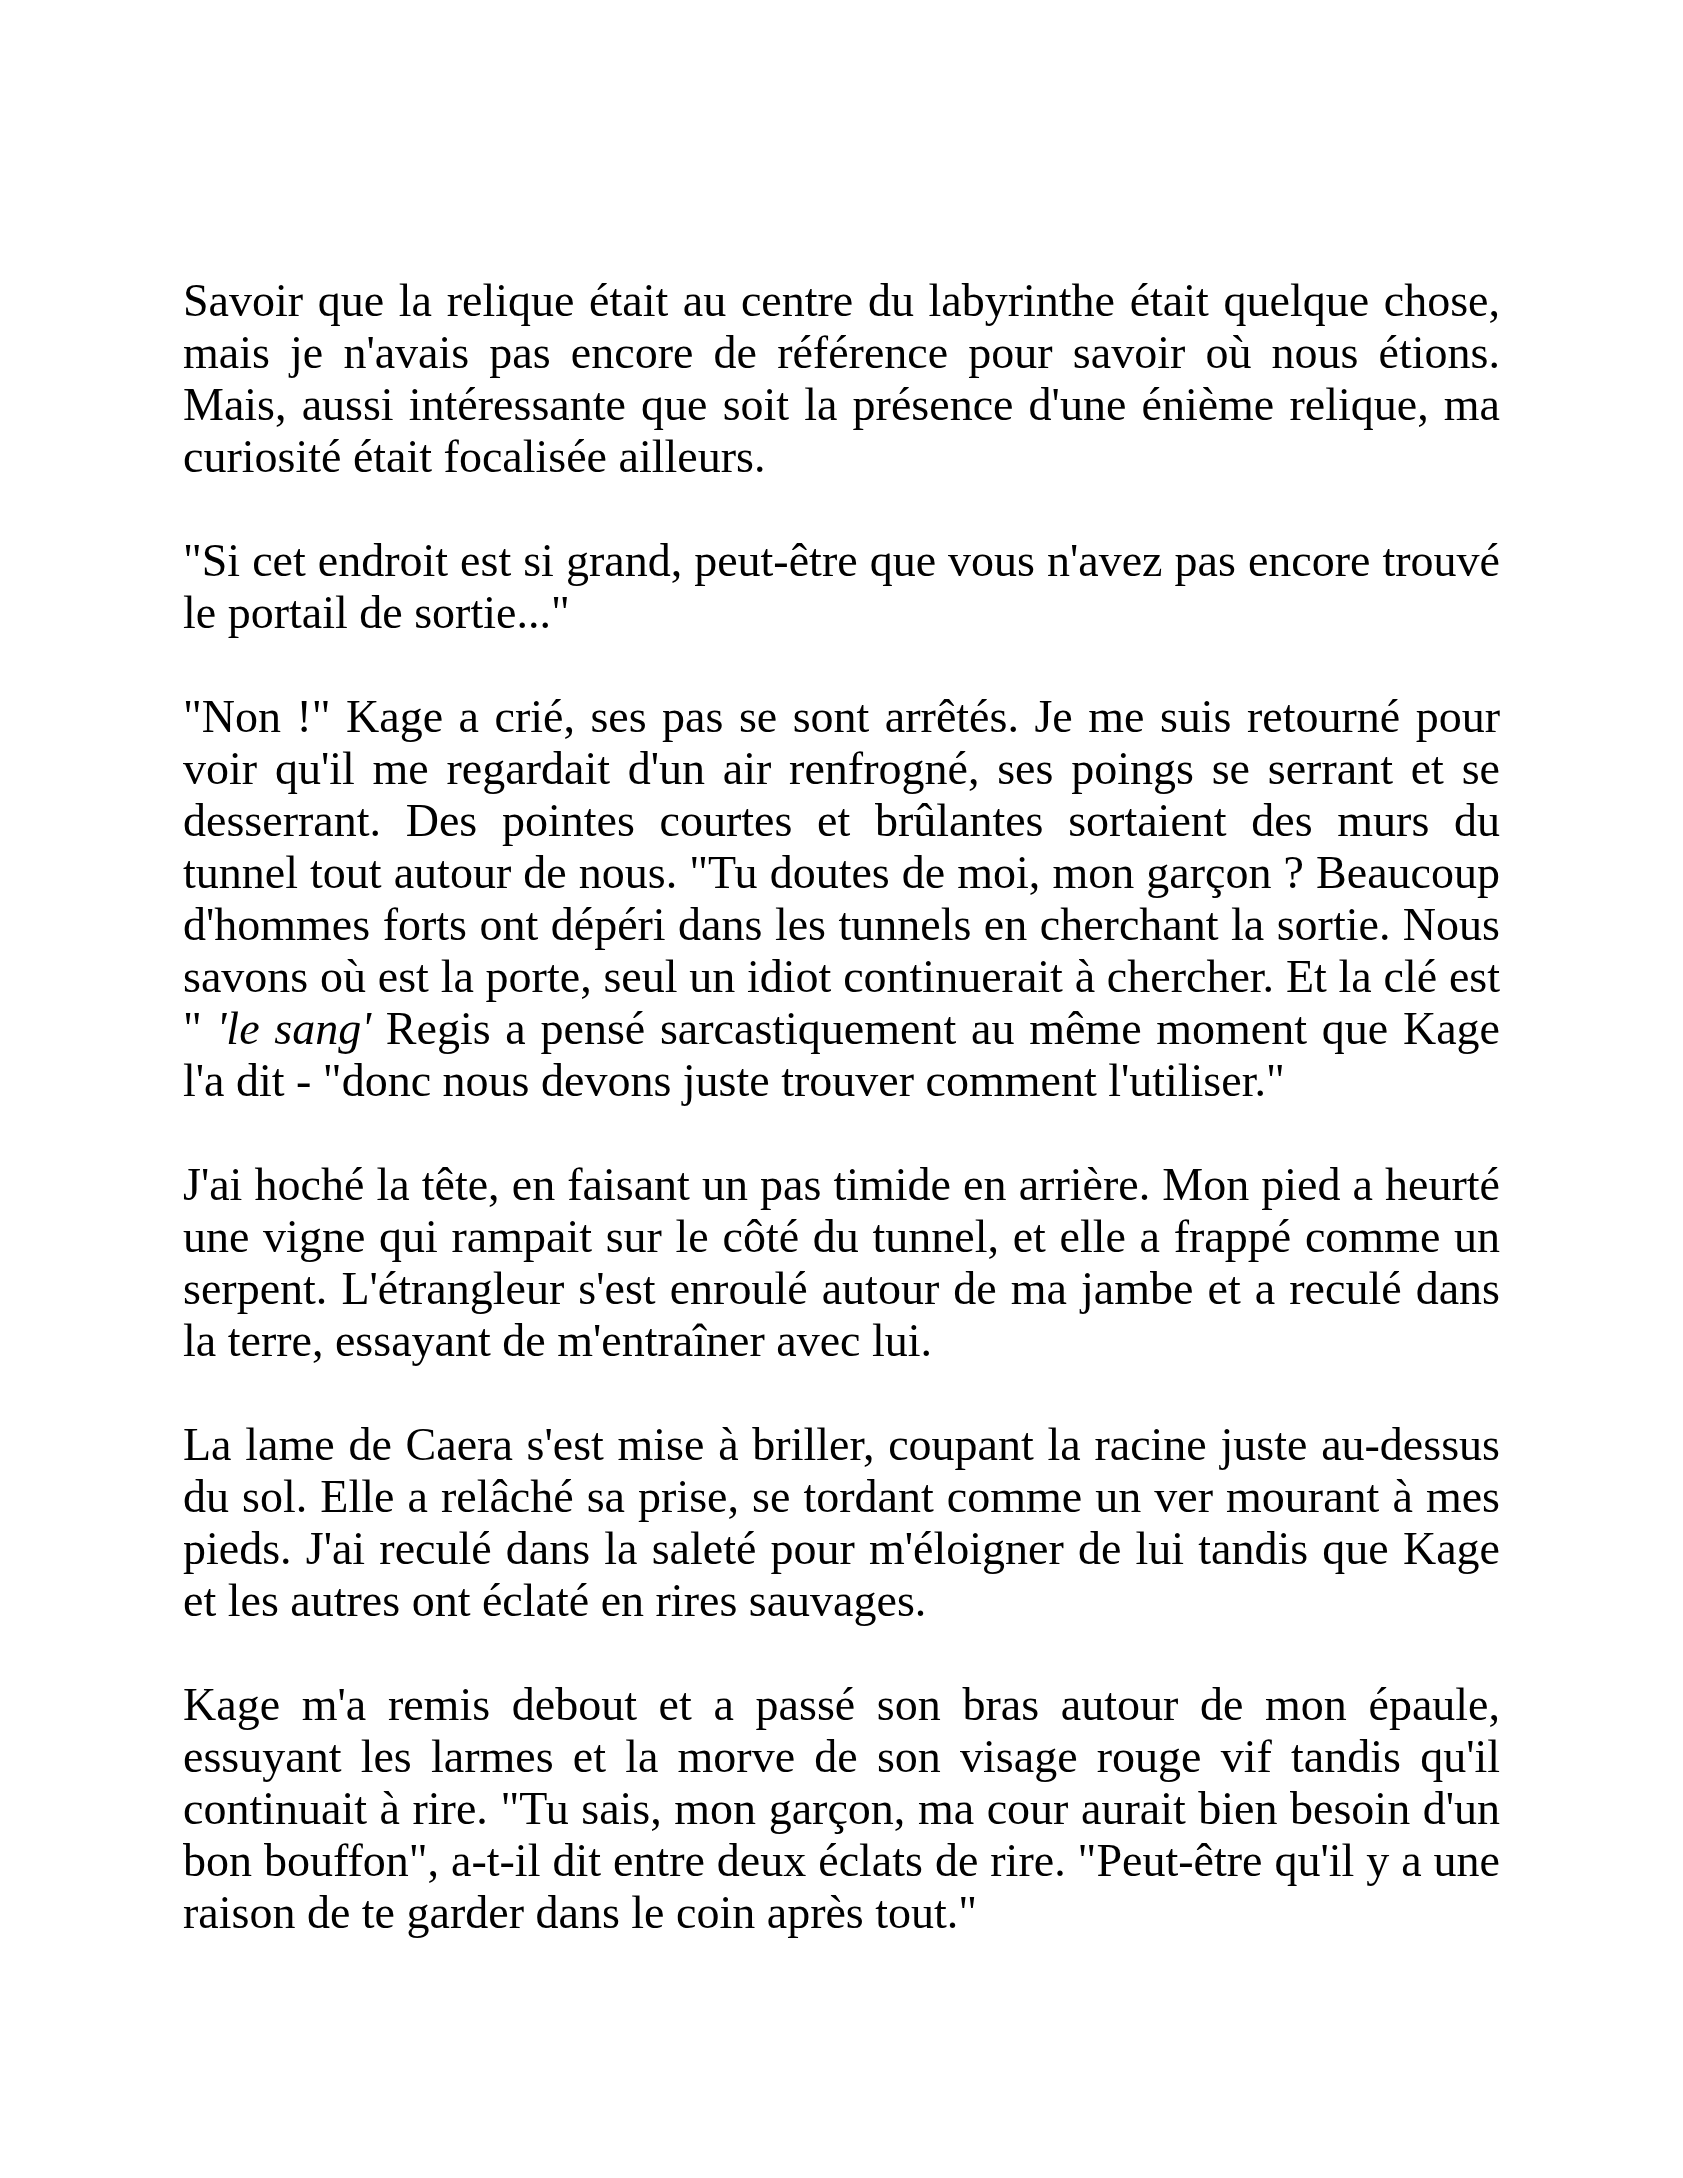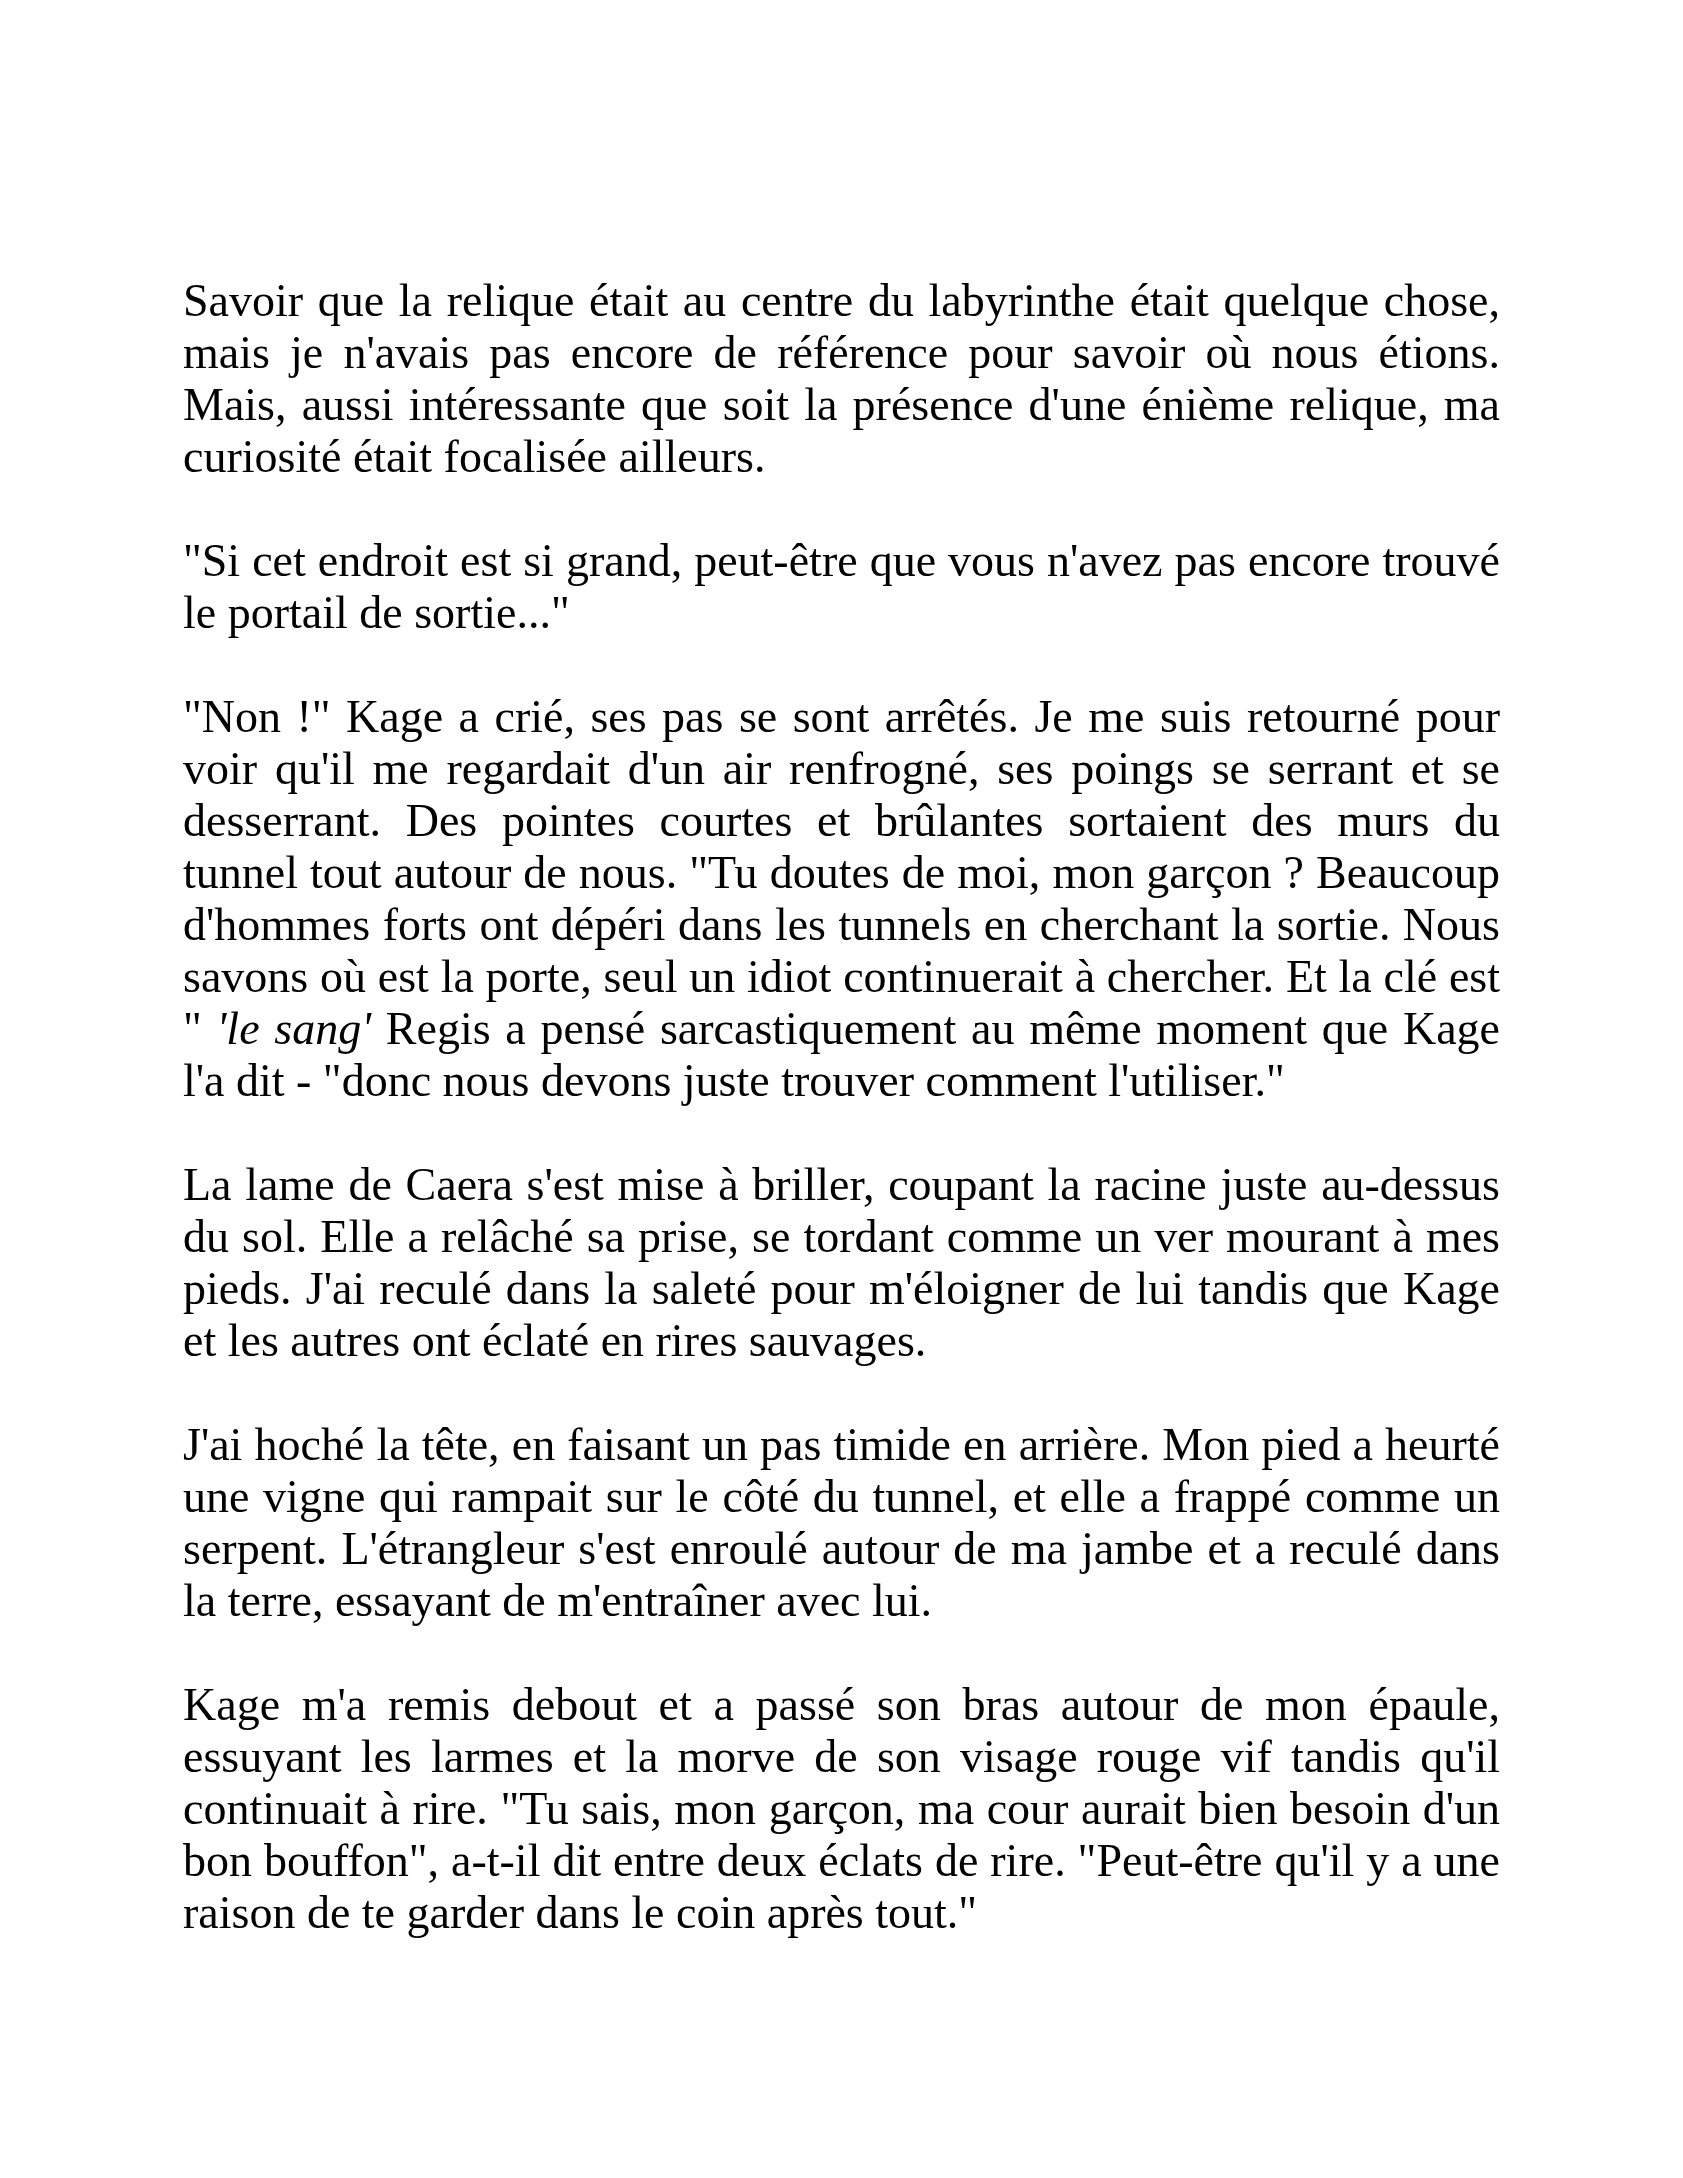--- a/index.html
+++ b/index.html
@@ -42,18 +42,18 @@
   }
 </style>
 </head>
 <body>
 
 <div class="page">
   <div class="text-block" id="text-block">
       <p class="para"><span>Savoir que la relique était au centre du labyrinthe était quelque chose, mais je n'avais pas encore de référence pour savoir où nous étions. Mais, aussi intéressante que soit la présence d'une énième relique, ma curiosité était focalisée ailleurs.</span></p>
       <p class="para"><span>"Si cet endroit est si grand, peut-être que vous n'avez pas encore trouvé le portail de sortie..."</span></p>
       <p class="para"><span>"Non !" Kage a crié, ses pas se sont arrêtés. Je me suis retourné pour voir qu'il me regardait d'un air renfrogné, ses poings se serrant et se desserrant. Des pointes courtes et brûlantes sortaient des murs du tunnel tout autour de nous. "Tu doutes de moi, mon garçon ? Beaucoup d'hommes forts ont dépéri dans les tunnels en cherchant la sortie. Nous savons où est la porte, seul un idiot continuerait à chercher. Et la clé est " </span><i>'le sang'</i><span> Regis a pensé sarcastiquement au même moment que Kage l'a dit - "donc nous devons juste trouver comment l'utiliser."</span></p>
+      <p class="para"><span>J'ai hoché la tête, en faisant un pas timide en arrière. Mon pied a heurté une vigne qui rampait sur le côté du tunnel, et elle a frappé comme un serpent. L'étrangleur s'est enroulé autour de ma jambe et a reculé dans la terre, essayant de m'entraîner avec lui.</span></p>
       <p class="para"><span>La lame de Caera s'est mise à briller, coupant la racine juste au-dessus du sol. Elle a relâché sa prise, se tordant comme un ver mourant à mes pieds. J'ai reculé dans la saleté pour m'éloigner de lui tandis que Kage et les autres ont éclaté en rires sauvages.</span></p>
-      <p class="para"><span>J'ai hoché la tête, en faisant un pas timide en arrière. Mon pied a heurté une vigne qui rampait sur le côté du tunnel, et elle a frappé comme un serpent. L'étrangleur s'est enroulé autour de ma jambe et a reculé dans la terre, essayant de m'entraîner avec lui.</span></p>
       <p class="para"><span>Kage m'a remis debout et a passé son bras autour de mon épaule, essuyant les larmes et la morve de son visage rouge vif tandis qu'il continuait à rire. "Tu sais, mon garçon, ma cour aurait bien besoin d'un bon bouffon", a-t-il dit entre deux éclats de rire. "Peut-être qu'il y a une raison de te garder dans le coin après tout."</span></p>
     </div>
 </div>
 
 
 </body></html>

